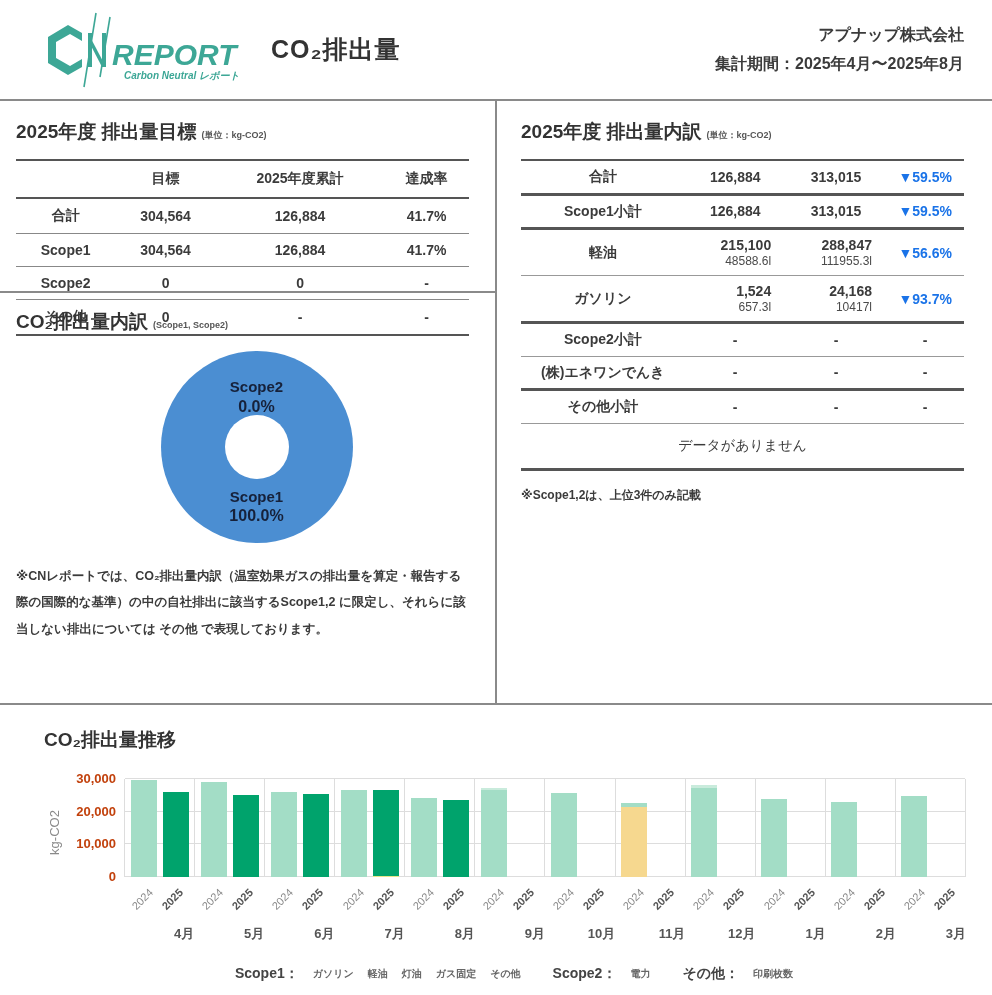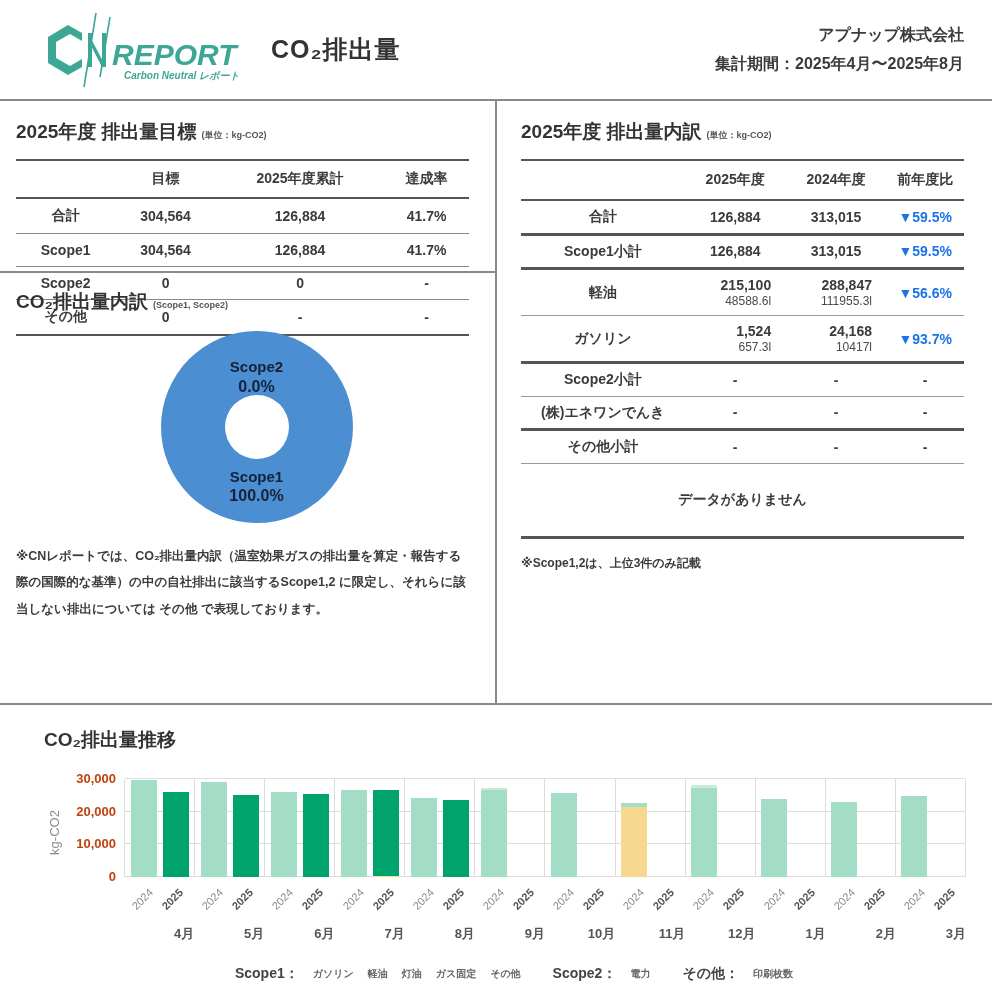--- a/index.html
+++ b/index.html
@@ -11,21 +11,21 @@
   .logo { width:205px; height:78px; flex:0 0 auto; }
   .page-title { font-size:25px; font-weight:bold; color:#333; margin-left:28px; letter-spacing:1px; }
   .header-right { margin-left:auto; text-align:right; }
   .company { font-size:16px; font-weight:bold; color:#3b3b3b; margin-bottom:8px; }
   .period { font-size:16px; font-weight:bold; color:#3b3b3b; }
 
   
   .main { display:flex; border-bottom:2px solid #8a8a8a; height:604px; }
   .col-left { width:497px; border-right:2px solid #8a8a8a; display:flex; flex-direction:column; }
   .col-right { flex:1; padding:18px 28px 0 24px; }
-  .sec-left-top { height:172px; border-bottom:2px solid #8a8a8a; padding:18px 26px 0 16px; }
+  .sec-left-top { height:192px; border-bottom:2px solid #8a8a8a; padding:18px 26px 0 16px; }
   .sec-left-bottom { flex:1; padding:16px 26px 0 16px; position:relative; }
 
   h2.sec-title { font-size:19px; font-weight:bold; color:#333; }
   h2.sec-title .unit { font-size:9px; color:#555; margin-left:5px; font-weight:bold; }
 
   
   table { border-collapse:collapse; }
   .target-table { width:100%; margin-top:14px; border-top:2px solid #555; }
   .target-table th { font-size:14px; font-weight:bold; padding:9px 2px; border-bottom:2px solid #555; text-align:center; }
   .target-table td { font-size:14px; font-weight:bold; padding:8px 2px; text-align:center; border-bottom:1.5px solid #888; }
@@ -34,21 +34,21 @@
   
   .breakdown-table { width:100%; margin-top:14px; border-top:2px solid #555; }
   .breakdown-table th { font-size:14px; font-weight:bold; padding:10px 2px; border-bottom:2px solid #555; text-align:center; }
   .breakdown-table td { font-size:14px; font-weight:bold; padding:7px 4px; text-align:center; vertical-align:middle; }
   .breakdown-table tr.b-thin  td { border-bottom:1.5px solid #999; }
   .breakdown-table tr.b-thick td { border-bottom:3px solid #555; }
   .breakdown-table .rowlabel { font-size:14px; max-width:130px; word-break:break-all; line-height:1.25; }
   .breakdown-table .valblock { display:inline-block; text-align:right; min-width:72px; }
   .breakdown-table .sub { font-size:12px; font-weight:normal; color:#4a4a4a; margin-top:1px; }
   .yoy-down { color:#1a73e8; }
-  .empty-row td { font-size:14px; font-weight:bold; padding:27px 0; }
+  .empty-row td { font-size:14px; font-weight:normal; padding:13px 0; }
   .bd-note { font-size:12px; font-weight:bold; color:#3b3b3b; margin-top:16px; }
 
   
   .donut-wrap { width:192px; height:192px; position:relative; margin:16px auto 0 auto; transform:translateX(14px); }
   .donut { width:192px; height:192px; border-radius:50%; background:#4b8ed2; position:relative; }
   .donut-hole { position:absolute; width:64px; height:64px; border-radius:50%; background:#fff; left:64px; top:64px; }
   .donut-label { position:absolute; width:100%; text-align:center; font-size:15px; font-weight:bold; color:#16213a; line-height:1.3; }
   .donut-label .pct { font-size:16px;text-align:center; }
   .donut-label.top { top:26px; }
   .donut-label.bottom { bottom:16px; }
@@ -174,26 +174,20 @@
         <p class="ghg-note">※CNレポートでは、CO₂排出量内訳（温室効果ガスの排出量を算定・報告する際の国際的な基準）の中の自社排出に該当するScope1,2 に限定し、それらに該当しない排出については その他 で表現しております。</p>
       </section>
     </div>
 
     <section class="col-right">
       <h2 class="sec-title">
         <span>2025年度 排出量内訳</span><span class="unit">(単位：kg-CO2)</span>
       </h2>
       <table class="breakdown-table" id="breakdown-table">
           <tbody>
-            <tr>
-              <th></th>
-              <th>2025年度</th>
-              <th>2024年度</th>
-              <th>前年度比</th>
-            </tr>
             <tr class="b-thick">
               <td class="rowlabel">合計</td>
               <td>126,884</td>
               <td>313,015</td>
               <td class="yoy-down">▼59.5%</td>
             </tr>
             <tr class="b-thick">
               <td class="rowlabel">Scope1小計</td>
               <td>126,884</td>
               <td>313,015</td>

